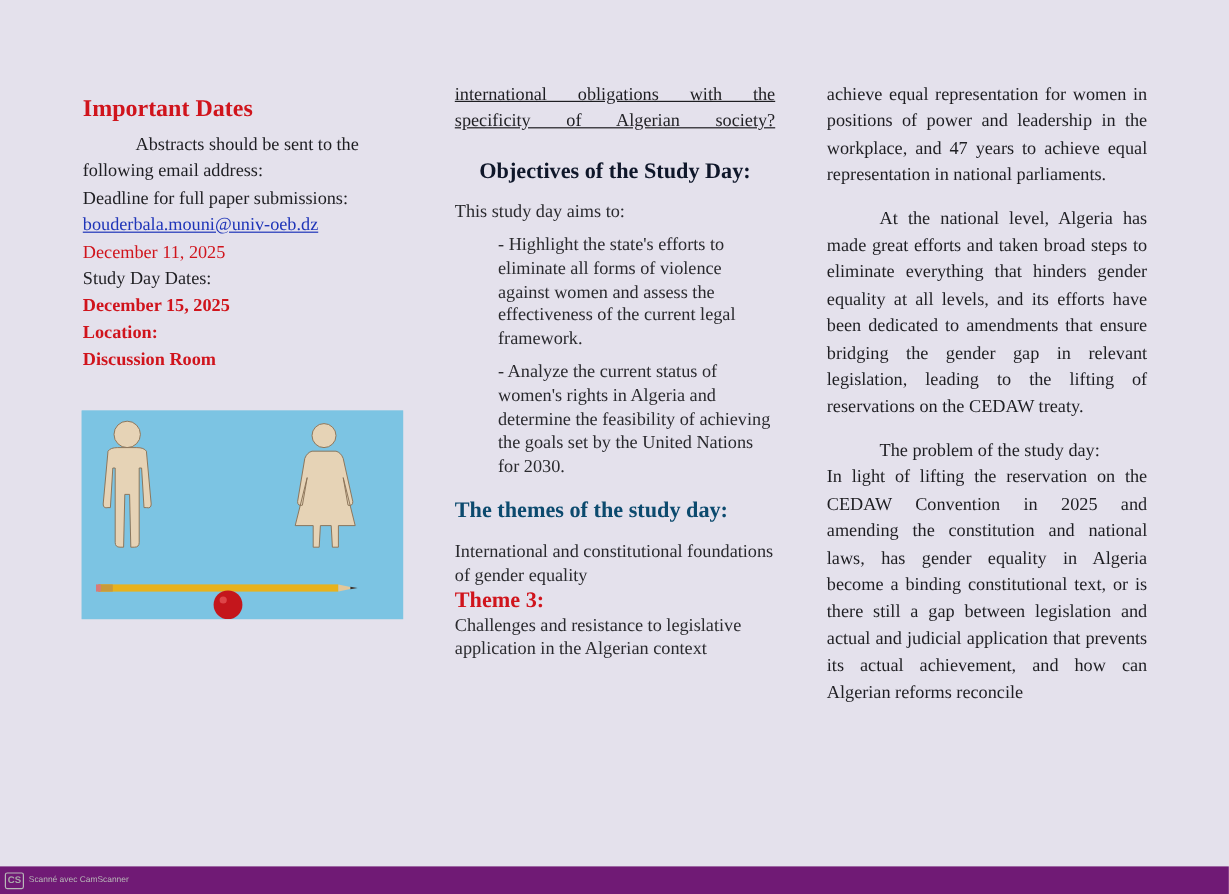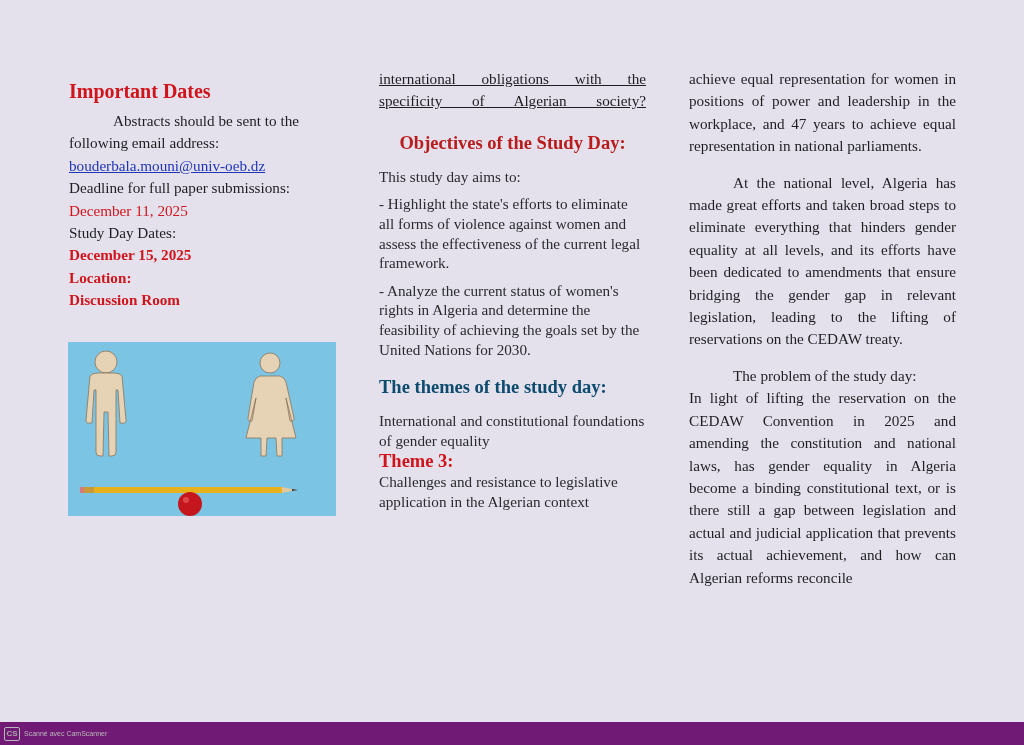--- a/index.html
+++ b/index.html
@@ -20,25 +20,25 @@
   .indent { text-indent: 44px; }
   .email { color: #1f35b8; text-decoration: underline; cursor: pointer; }
   .center-date { color: #d0141c; padding-left: 0; }
   .bold { font-weight: bold; }
   .img-box {
     position: absolute; left: 68px; top: 342px; width: 268px; height: 174px;
     background: #78c3e2; overflow: hidden;
   }
   .justify { text-align: justify; }
   .just-last { text-align: justify; text-align-last: justify; }
-  .h-obj { font-weight: bold; font-size: 18.5px; color: #b91c1c; text-align: center; margin: 18px 0 12px 0; line-height: 24px; }
+  .h-obj { font-weight: bold; font-size: 18.5px; color: #0f172a; text-align: center; margin: 18px 0 12px 0; line-height: 24px; }
   .h-themes { font-weight: bold; font-size: 18.5px; color: #0c4a6e; margin: 16px 0 12px 0; line-height: 24px; }
   .theme-h { font-weight: bold; font-size: 18.5px; color: #d0141c; line-height: 22px; }
   .p { margin: 0; }
-  .gap8 { margin-top: 8px; }
+  .gap8 { margin-top: 8px; margin-left: 36px; }
   .gap14 { margin-top: 14px; }
   .col2 .obj-text { font-size: 15.2px; line-height: 19.6px; color: #2a2a2e; }
   .footer {
     position: absolute; left: 0; top: 722px; width: 1024px; height: 23px; background: #701a75;
     display: flex; align-items: center;
   }
   .cs-logo {
     margin-left: 4px; width: 14px; height: 12px; border: 1px solid #b8b8b8; border-radius: 2px;
     font-family: "Liberation Sans", sans-serif; font-size: 8px; color: #a8a8a8;
     display: flex; align-items: center; justify-content: center; font-weight: bold;
@@ -46,22 +46,22 @@
   .cs-text { margin-left: 4px; font-family: "Liberation Sans", sans-serif; font-size: 7px; color: #b8b8b8; }
 </style>
 </head>
 <body>
 
 <div class="page">
 
   <div class="col col1">
     <div class="h-imp">Important Dates</div>
     <div class="p indent">Abstracts should be sent to the following email address:</div>
+    <div class="p">Deadline for full paper submissions:</div>
     <div class="p"><span class="email">bouderbala.mouni@univ-oeb.dz</span></div>
-    <div class="p">Deadline for full paper submissions:</div>
     <div class="p center-date">December 11, 2025</div>
     <div class="p">Study Day Dates:</div>
     <div class="p center-date bold">December 15, 2025</div>
     <div class="p red bold">Location:</div>
     <div class="p center-date bold" style="padding-left:0">Discussion Room</div>
   </div>
 
   <div class="img-box">
     <svg width="268" height="174" viewBox="0 0 268 174">
       <rect x="0" y="0" width="268" height="174" fill="#7cc4e3"></rect>

